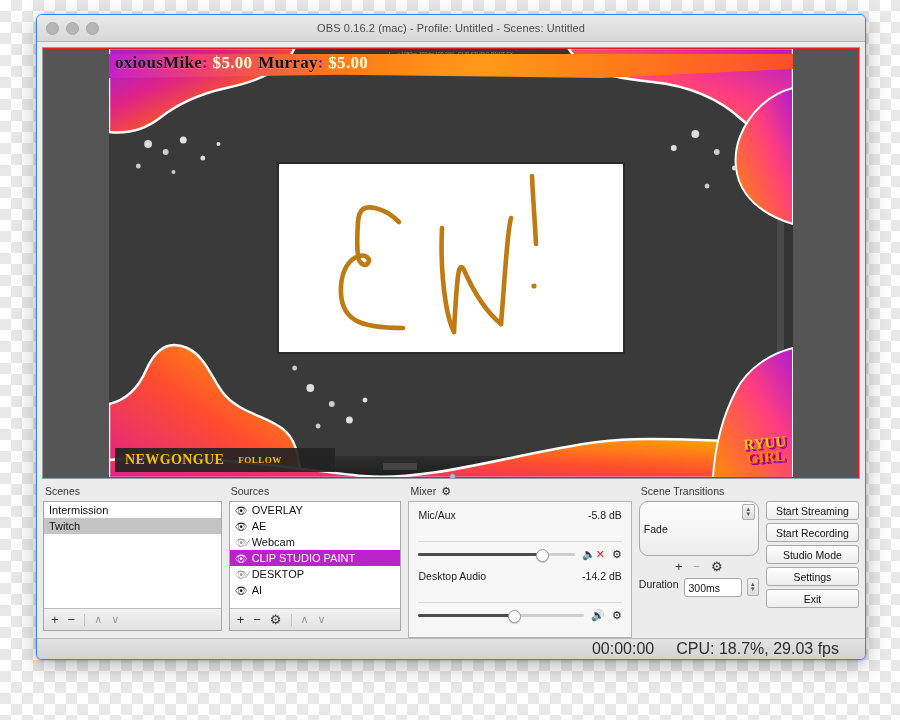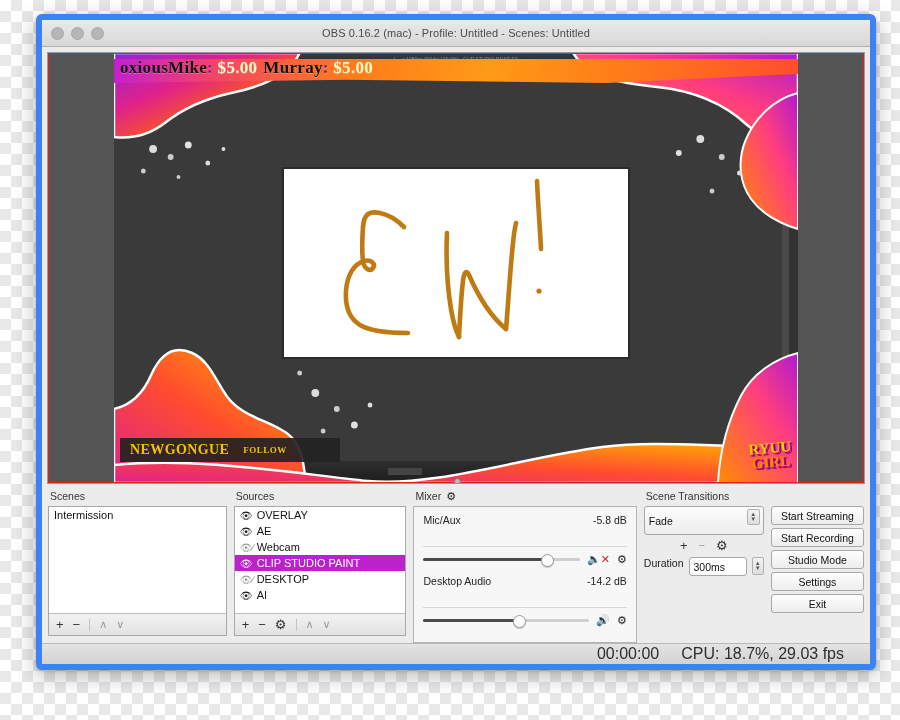--- a/index.html
+++ b/index.html
@@ -16,21 +16,21 @@
       linear-gradient(45deg,#e8e8e8 25%,transparent 25%,transparent 75%,#e8e8e8 75%),
       linear-gradient(45deg,#e8e8e8 25%,transparent 25%,transparent 75%,#e8e8e8 75%);
     background-size:22px 22px;
     background-position:0 0,11px 11px;
     background-color:#ffffff;
   }
   .window{
     position:absolute;
     left:36px;top:14px;width:828px;height:644px;
     background:#ececec;
-    border:6px solid #3b82f6;
+    border:1px solid #3b82f6;
     border-radius:6px;
     box-shadow:0 6px 22px rgba(0,0,0,0.28), 0 1px 3px rgba(0,0,0,0.2);
     overflow:hidden;
     display:flex;flex-direction:column;
   }
   
   .titlebar{
     height:26px;flex:0 0 26px;
     background:linear-gradient(to bottom,#e9e9e9,#d8d8d8);
     border-bottom:1px solid #b2b2b2;
@@ -90,21 +90,21 @@
   }
   .ticker-bg{
     position:absolute;left:0;top:6px;height:24px;width:100%;
     background:linear-gradient(100deg,#c41fd0 0%,#f0426a 14%,#ff7a1a 34%,#ff9a16 55%,#ff7a1a 75%,#ff4d2e 100%);
     clip-path:polygon(0 0,100% 0,100% 62%,72% 100%,34% 86%,0 100%);
   }
   .ticker-text{position:relative;padding-left:6px;text-shadow:0 1px 0 rgba(255,255,255,.25);}
   .ticker-amt{color:#fef9c3;}
   .ticker-colon{color:#6a1b9a;}
   .lowerthird{
-    position:absolute;left:6px;bottom:21px;height:24px;width:200px;
+    position:absolute;left:6px;bottom:6px;height:24px;width:200px;
     background:rgba(35,35,35,.92);
     display:flex;align-items:center;gap:14px;padding:0 10px;
     font-family:"Liberation Serif",serif;
   }
   .lt-name{color:#f2c200;font-weight:bold;font-size:14px;letter-spacing:.4px;}
   .lt-follow{color:#f2c200;font-weight:bold;font-size:9px;letter-spacing:.5px;}
   .logo{
     position:absolute;right:6px;bottom:14px;
     font-family:"Liberation Serif",serif;font-weight:bold;
     font-size:15px;line-height:14px;text-align:center;
@@ -156,22 +156,22 @@
   .slider .fill{position:absolute;left:0;top:4px;height:3px;background:#4c4c4c;border-radius:2px;}
   .slider .knob{position:absolute;top:0;width:11px;height:11px;border-radius:50%;
                 background:#fdfdfd;border:1px solid #9b9b9b;box-shadow:0 1px 1px rgba(0,0,0,.2);}
   .spk{font-size:11px;line-height:1;}
   .spk.muted{color:#e02020;}
   .spk.on{color:#1a1a1a;}
   .gear{font-size:11px;color:#222;line-height:1;}
   .trans-panel{width:120px;}
   .select{
     height:19px;background:linear-gradient(to bottom,#fdfdfd,#ededed);
-    border:1px solid #a8a8a8;border-radius:3px;
-    display:flex;align-items:center;padding:4px 4px;font-size:10.5px;color:#111;
+    border:1px solid #a8a8a8;border-radius:9px;
+    display:flex;align-items:center;padding:17px 4px;font-size:10.5px;color:#111;
     position:relative;
   }
   .select .stepper{
     position:absolute;right:3px;top:2px;width:11px;height:14px;
     background:linear-gradient(to bottom,#f4f4f4,#dcdcdc);border:1px solid #b0b0b0;border-radius:2px;
     font-size:6px;color:#555;display:flex;flex-direction:column;align-items:center;justify-content:center;line-height:5px;
   }
   .trans-tools{display:flex;align-items:center;gap:11px;justify-content:center;margin:4px 0 5px 0;}
   .dur-row{display:flex;align-items:flex-start;gap:5px;font-size:10.5px;color:#222;}
   .dur-input{
@@ -327,20 +327,23 @@
 
   <div class="panels">
 
     <div class="panel scenes-panel">
       <div class="panel-title">Scenes</div>
       <div class="listbox">
         <div class="list">
           <div class="row">
             <span>Intermission</span>
           </div>
+          <div class="row sel-gray">
+            <span>Twitch</span>
+          </div>
         </div>
         <div class="list-toolbar">
           <span class="tb-ico">+</span>
           <span class="tb-ico">−</span>
           <span class="tb-sep"></span>
           <span class="tb-ico dim">∧</span>
           <span class="tb-ico dim">∨</span>
         </div>
       </div>
     </div>

